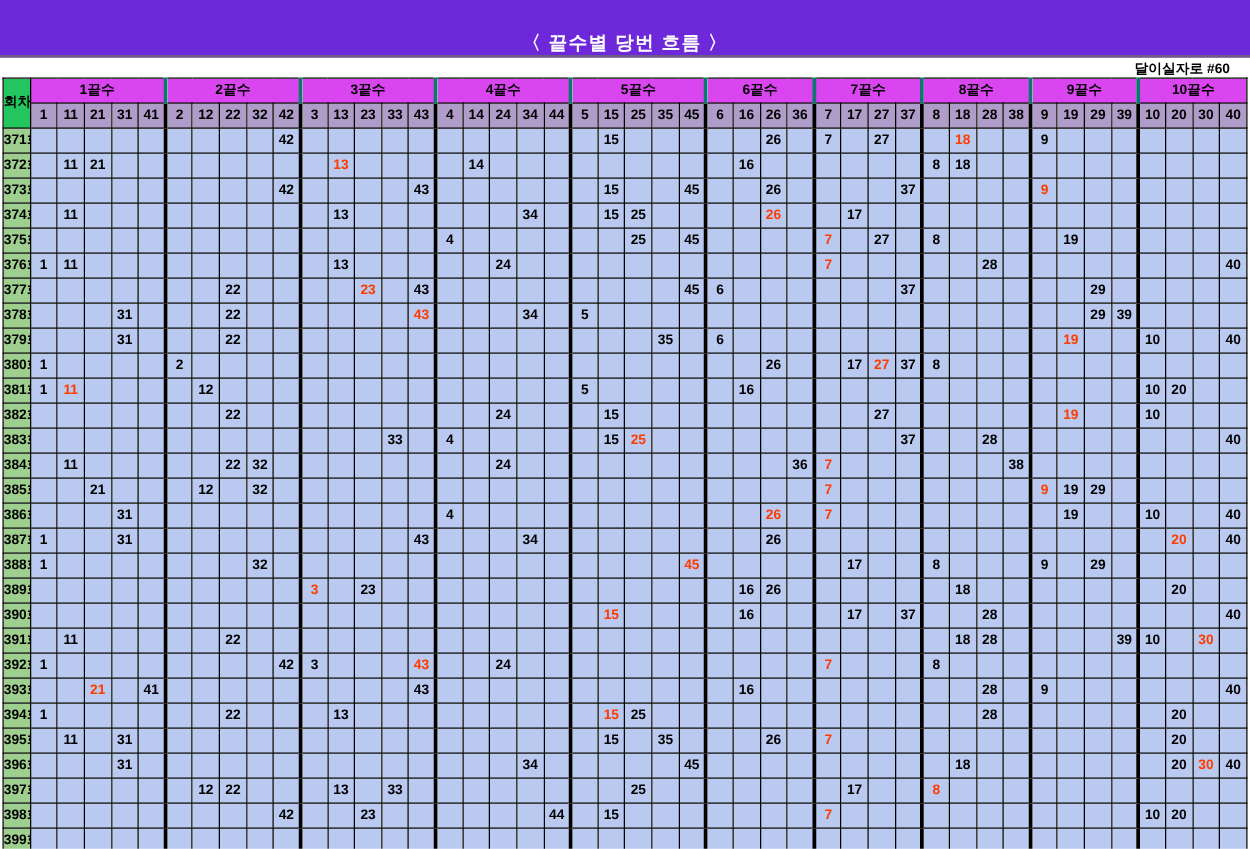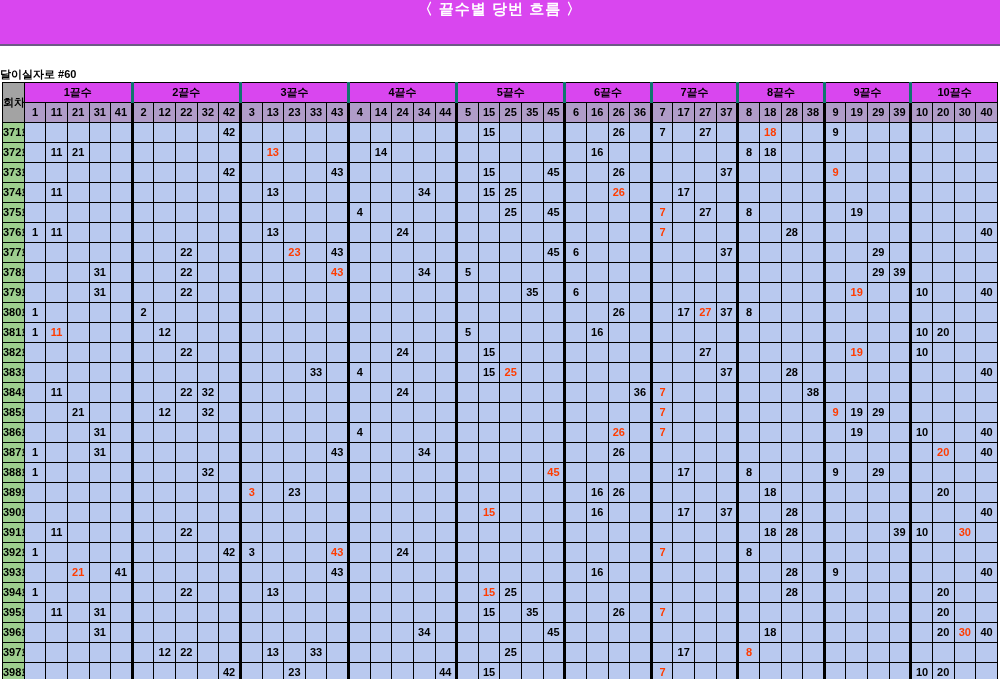--- a/index.html
+++ b/index.html
@@ -6,34 +6,34 @@
   body{
     width:1000px;height:679px;
     font-family:"Liberation Sans", sans-serif;
     font-size:11px;
     color:#000;
     overflow:hidden;
   }
   
   .titlebar{
     height:44px;
-    background:#d946ef;
+    background:#6d28d9;
     border-bottom:2px solid #6d5a86;
-    display:flex;align-items:flex-start;justify-content:center;
+    display:flex;align-items:flex-end;justify-content:center;
   }
   .titlebar .title{
     color:#ffffff;
     font-size:15px;
     font-weight:bold;
     letter-spacing:1px;
   }
   
   .subline{
-    height:36px;
-    display:flex;align-items:flex-end;justify-content:flex-start;
+    height:16px;
+    display:flex;align-items:flex-end;justify-content:flex-end;
     padding-right:16px;
     box-sizing:border-box;
   }
   .subline .note{
     font-size:11px;font-weight:bold;color:#000;
   }
   
   .tablewrap{
     padding:0 2px;
     box-sizing:border-box;
@@ -75,21 +75,21 @@
   
   .rnd{
     background:#9ecf8f;
     font-weight:bold;
     font-size:11px;
     color:#000;
     width:38px;
     border-right:3px solid #000;
   }
   .rndhdr{
-    background:#a3a3a3;
+    background:#22c55e;
     font-weight:bold;
     font-size:12px;
     color:#000;
     border-right:3px solid #000;
   }
   
   td.cell{
     background:#b9c9ef;
     font-weight:bold;
     color:#000;

